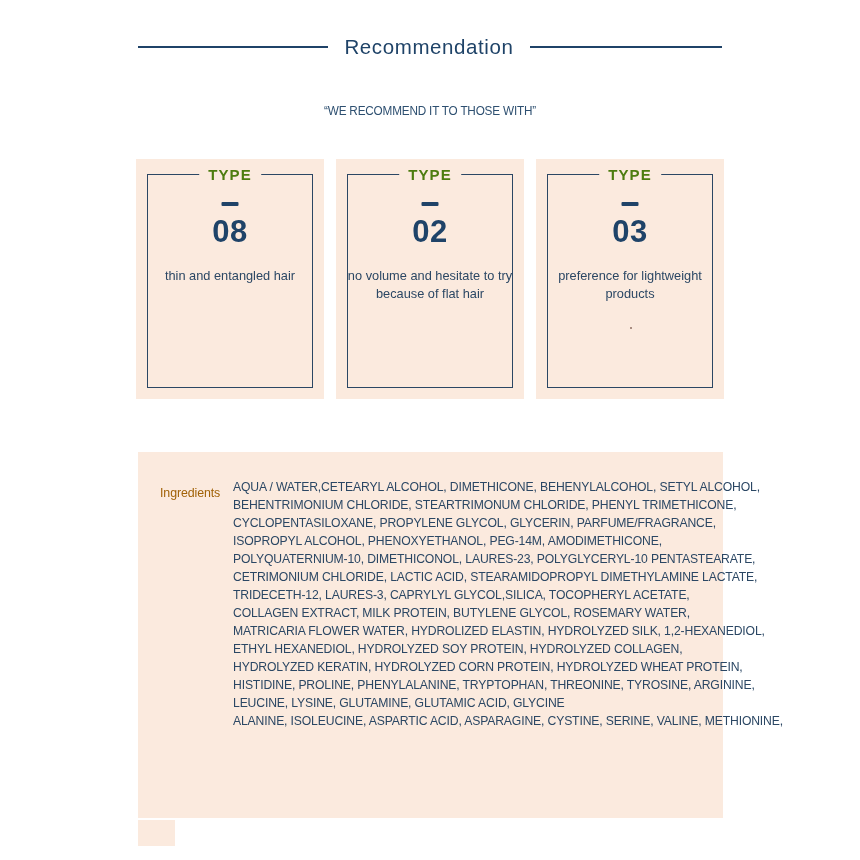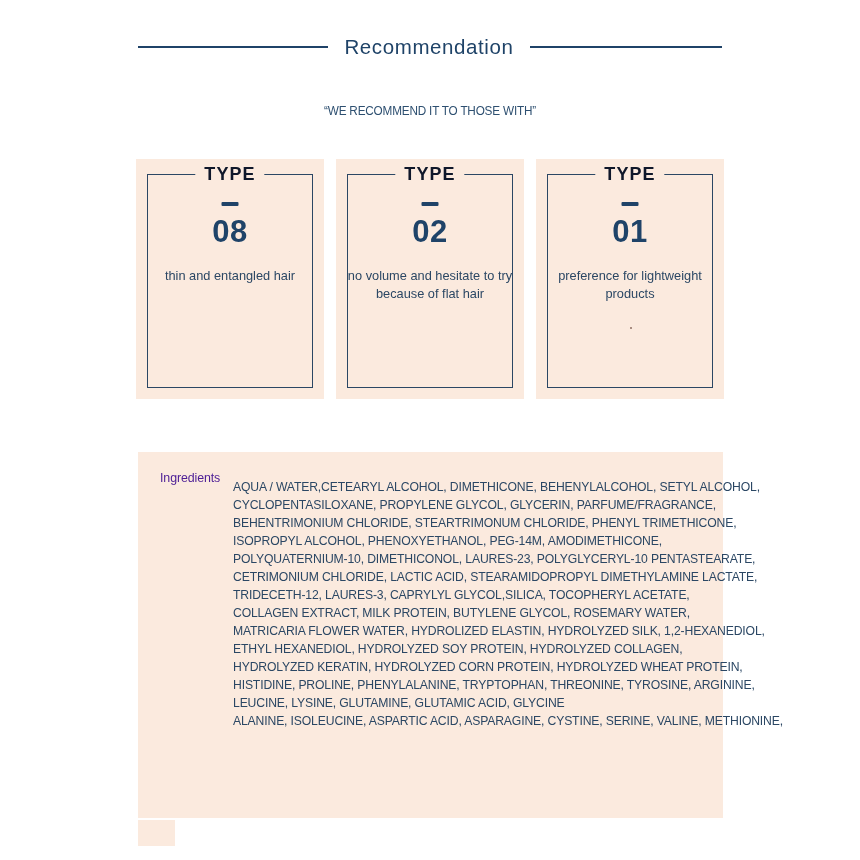--- a/index.html
+++ b/index.html
@@ -82,24 +82,24 @@
     box-sizing: border-box;
   }
   
   .type-gap {
     position: absolute;
     left: 50%;
     top: 15px;
     transform: translate(-50%, -50%);
     background: #fbeade;
     padding: 0 9px;
-    font-size: 18px;
+    font-size: 15px;
     font-weight: bold;
     letter-spacing: 1.1px;
-    color: #0f172a;
+    color: #4d7c0f;
     line-height: 1;
     white-space: nowrap;
   }
   .card-dash {
     position: absolute;
     left: 50%;
     top: 43px;
     transform: translateX(-50%);
     width: 17px;
     height: 4px;
@@ -144,23 +144,23 @@
     position: absolute;
     left: 138px;
     top: 452px;
     width: 585px;
     height: 366px;
     background: #fbeade;
   }
   .ingredients-label {
     position: absolute;
     left: 22px;
-    top: 19px;
+    top: 34px;
     font-size: 12.4px;
-    color: #4c1d95;
+    color: #a16207;
     letter-spacing: -0.1px;
   }
   .ingredients-list {
     position: absolute;
     left: 95px;
     top: 18px;
     right: 6px;
     font-size: 12.2px;
     line-height: 18px;
     color: #2b4764;
@@ -205,33 +205,33 @@
     <div class="type-gap">TYPE</div>
     <div class="card-dash"></div>
     <div class="card-number">02</div>
     <div class="card-desc">no volume and hesitate to try because of flat hair</div>
   </div>
 
   <div class="card-panel">
     <div class="card-frame"></div>
     <div class="type-gap">TYPE</div>
     <div class="card-dash"></div>
-    <div class="card-number">01</div>
+    <div class="card-number">03</div>
     <div class="card-desc">preference for lightweight products</div>
     <div class="card-dot"></div>
   </div>
 
 </div>
 
 <div class="ingredients-panel">
   <div class="ingredients-label">Ingredients</div>
   <div class="ingredients-list">
       <div>AQUA / WATER,CETEARYL ALCOHOL, DIMETHICONE, BEHENYLALCOHOL, SETYL ALCOHOL,</div>
+      <div>BEHENTRIMONIUM CHLORIDE, STEARTRIMONUM CHLORIDE, PHENYL TRIMETHICONE,</div>
       <div>CYCLOPENTASILOXANE, PROPYLENE GLYCOL, GLYCERIN, PARFUME/FRAGRANCE,</div>
-      <div>BEHENTRIMONIUM CHLORIDE, STEARTRIMONUM CHLORIDE, PHENYL TRIMETHICONE,</div>
       <div>ISOPROPYL ALCOHOL, PHENOXYETHANOL, PEG-14M, AMODIMETHICONE,</div>
       <div>POLYQUATERNIUM-10, DIMETHICONOL, LAURES-23, POLYGLYCERYL-10 PENTASTEARATE,</div>
       <div>CETRIMONIUM CHLORIDE, LACTIC ACID, STEARAMIDOPROPYL DIMETHYLAMINE LACTATE,</div>
       <div>TRIDECETH-12, LAURES-3, CAPRYLYL GLYCOL,SILICA, TOCOPHERYL ACETATE,</div>
       <div>COLLAGEN EXTRACT, MILK PROTEIN, BUTYLENE GLYCOL, ROSEMARY WATER,</div>
       <div>MATRICARIA FLOWER WATER, HYDROLIZED ELASTIN, HYDROLYZED SILK, 1,2-HEXANEDIOL,</div>
       <div>ETHYL HEXANEDIOL, HYDROLYZED SOY PROTEIN, HYDROLYZED COLLAGEN,</div>
       <div>HYDROLYZED KERATIN, HYDROLYZED CORN PROTEIN, HYDROLYZED WHEAT PROTEIN,</div>
       <div>HISTIDINE, PROLINE, PHENYLALANINE, TRYPTOPHAN, THREONINE, TYROSINE, ARGININE,</div>
       <div>LEUCINE, LYSINE, GLUTAMINE, GLUTAMIC ACID, GLYCINE</div>

